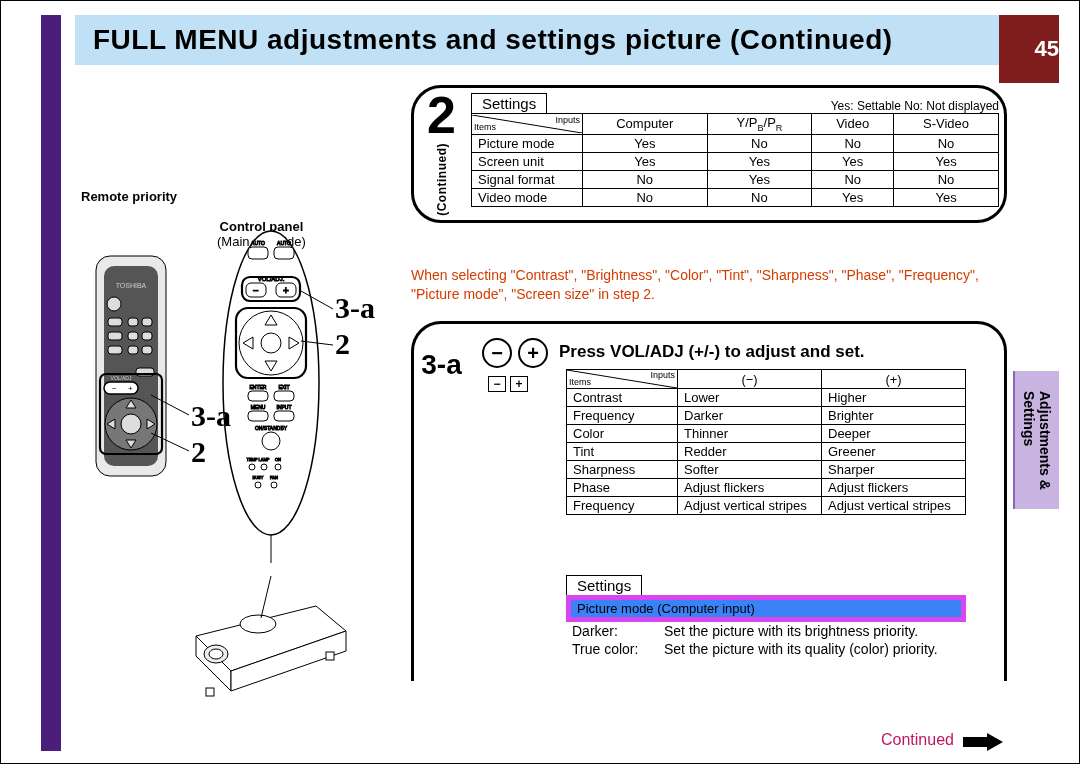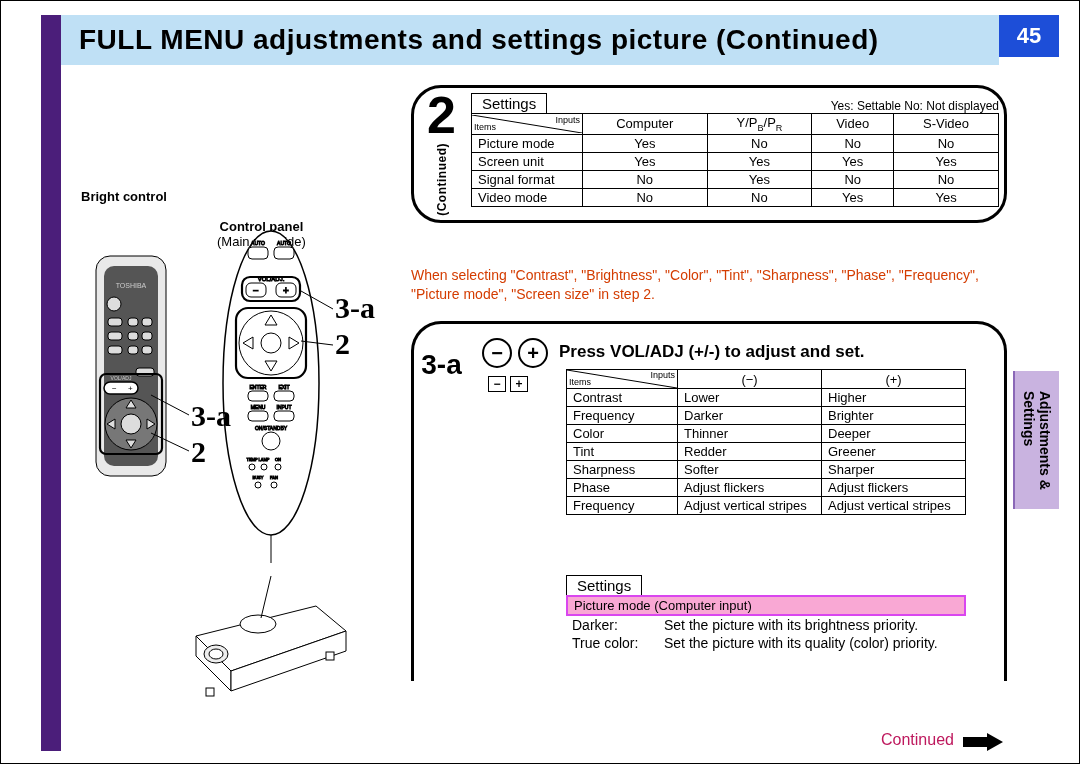--- a/index.html
+++ b/index.html
@@ -22,45 +22,45 @@
     position: absolute;
     left: 40px;
     top: 14px;
     width: 20px;
     height: 736px;
     background: #4b1e7a;
   }
   
   .title-band {
     position: absolute;
-    left: 60px;
+    left: 74px;
     top: 14px;
     width: 938px;
     height: 50px;
     background: #bfe0f5;
     display: flex;
     align-items: center;
     padding-left: 18px;
     box-sizing: border-box;
     font-size: 28px;
     font-weight: bold;
     color: #000;
     letter-spacing: 0.5px;
   }
   .page-num-box {
     position: absolute;
     right: 20px;
     top: 14px;
     width: 60px;
-    height: 42px;
-    background: #1d4ed8;
+    height: 68px;
+    background: #7f1d1d;
     color: #fff;
     display: flex;
     align-items: center;
-    justify-content: center;
+    justify-content: flex-end;
     font-size: 22px;
     font-weight: bold;
   }
   
   .step-box {
     position: absolute;
     border: 3px solid #000;
     border-radius: 30px;
     box-sizing: border-box;
   }
@@ -212,22 +212,22 @@
   .adjust-tab .tab-title { font-size: 14px; }
 
   .settings-block {
     position: absolute;
     left: 565px;
     top: 574px;
     width: 400px;
   }
   .settings-block .tab-title { font-size: 15px; }
   .picture-mode-head {
-    background: #f9a8d4;
-    border: 2px solid #d946ef;
+    background: #3b82f6;
+    border: 5px solid #d946ef;
     font-size: 13px;
     padding: 1px 6px;
   }
   .pm-row { display: flex; font-size: 14px; padding: 1px 6px; }
   .pm-row .k { width: 92px; }
   .thumb-active {
     position: absolute;
     right: 20px;
     top: 370px;
     width: 44px;
@@ -454,21 +454,21 @@
     </div>
   </div>
 
   <div class="thumb-active">
     <span>
       <span>Adjustments &amp;</span><br>
       <span>Settings</span>
     </span>
   </div>
 
-  <div class="labels-left">Bright control</div>
+  <div class="labels-left">Remote priority</div>
   <div class="labels-panel">
     <b>Control panel</b>
     <span>(Main unit side)</span>
   </div>
 
   <svg class="remote-svg" width="90" height="280">
     <rect x="10" y="20" width="70" height="220" rx="14" ry="14" fill="#e9e9e9" stroke="#000"></rect>
     <rect x="18" y="30" width="54" height="200" rx="10" fill="#555"></rect>
     <text x="45" y="52" font-size="7" fill="#ccc" text-anchor="middle">TOSHIBA</text>
 

